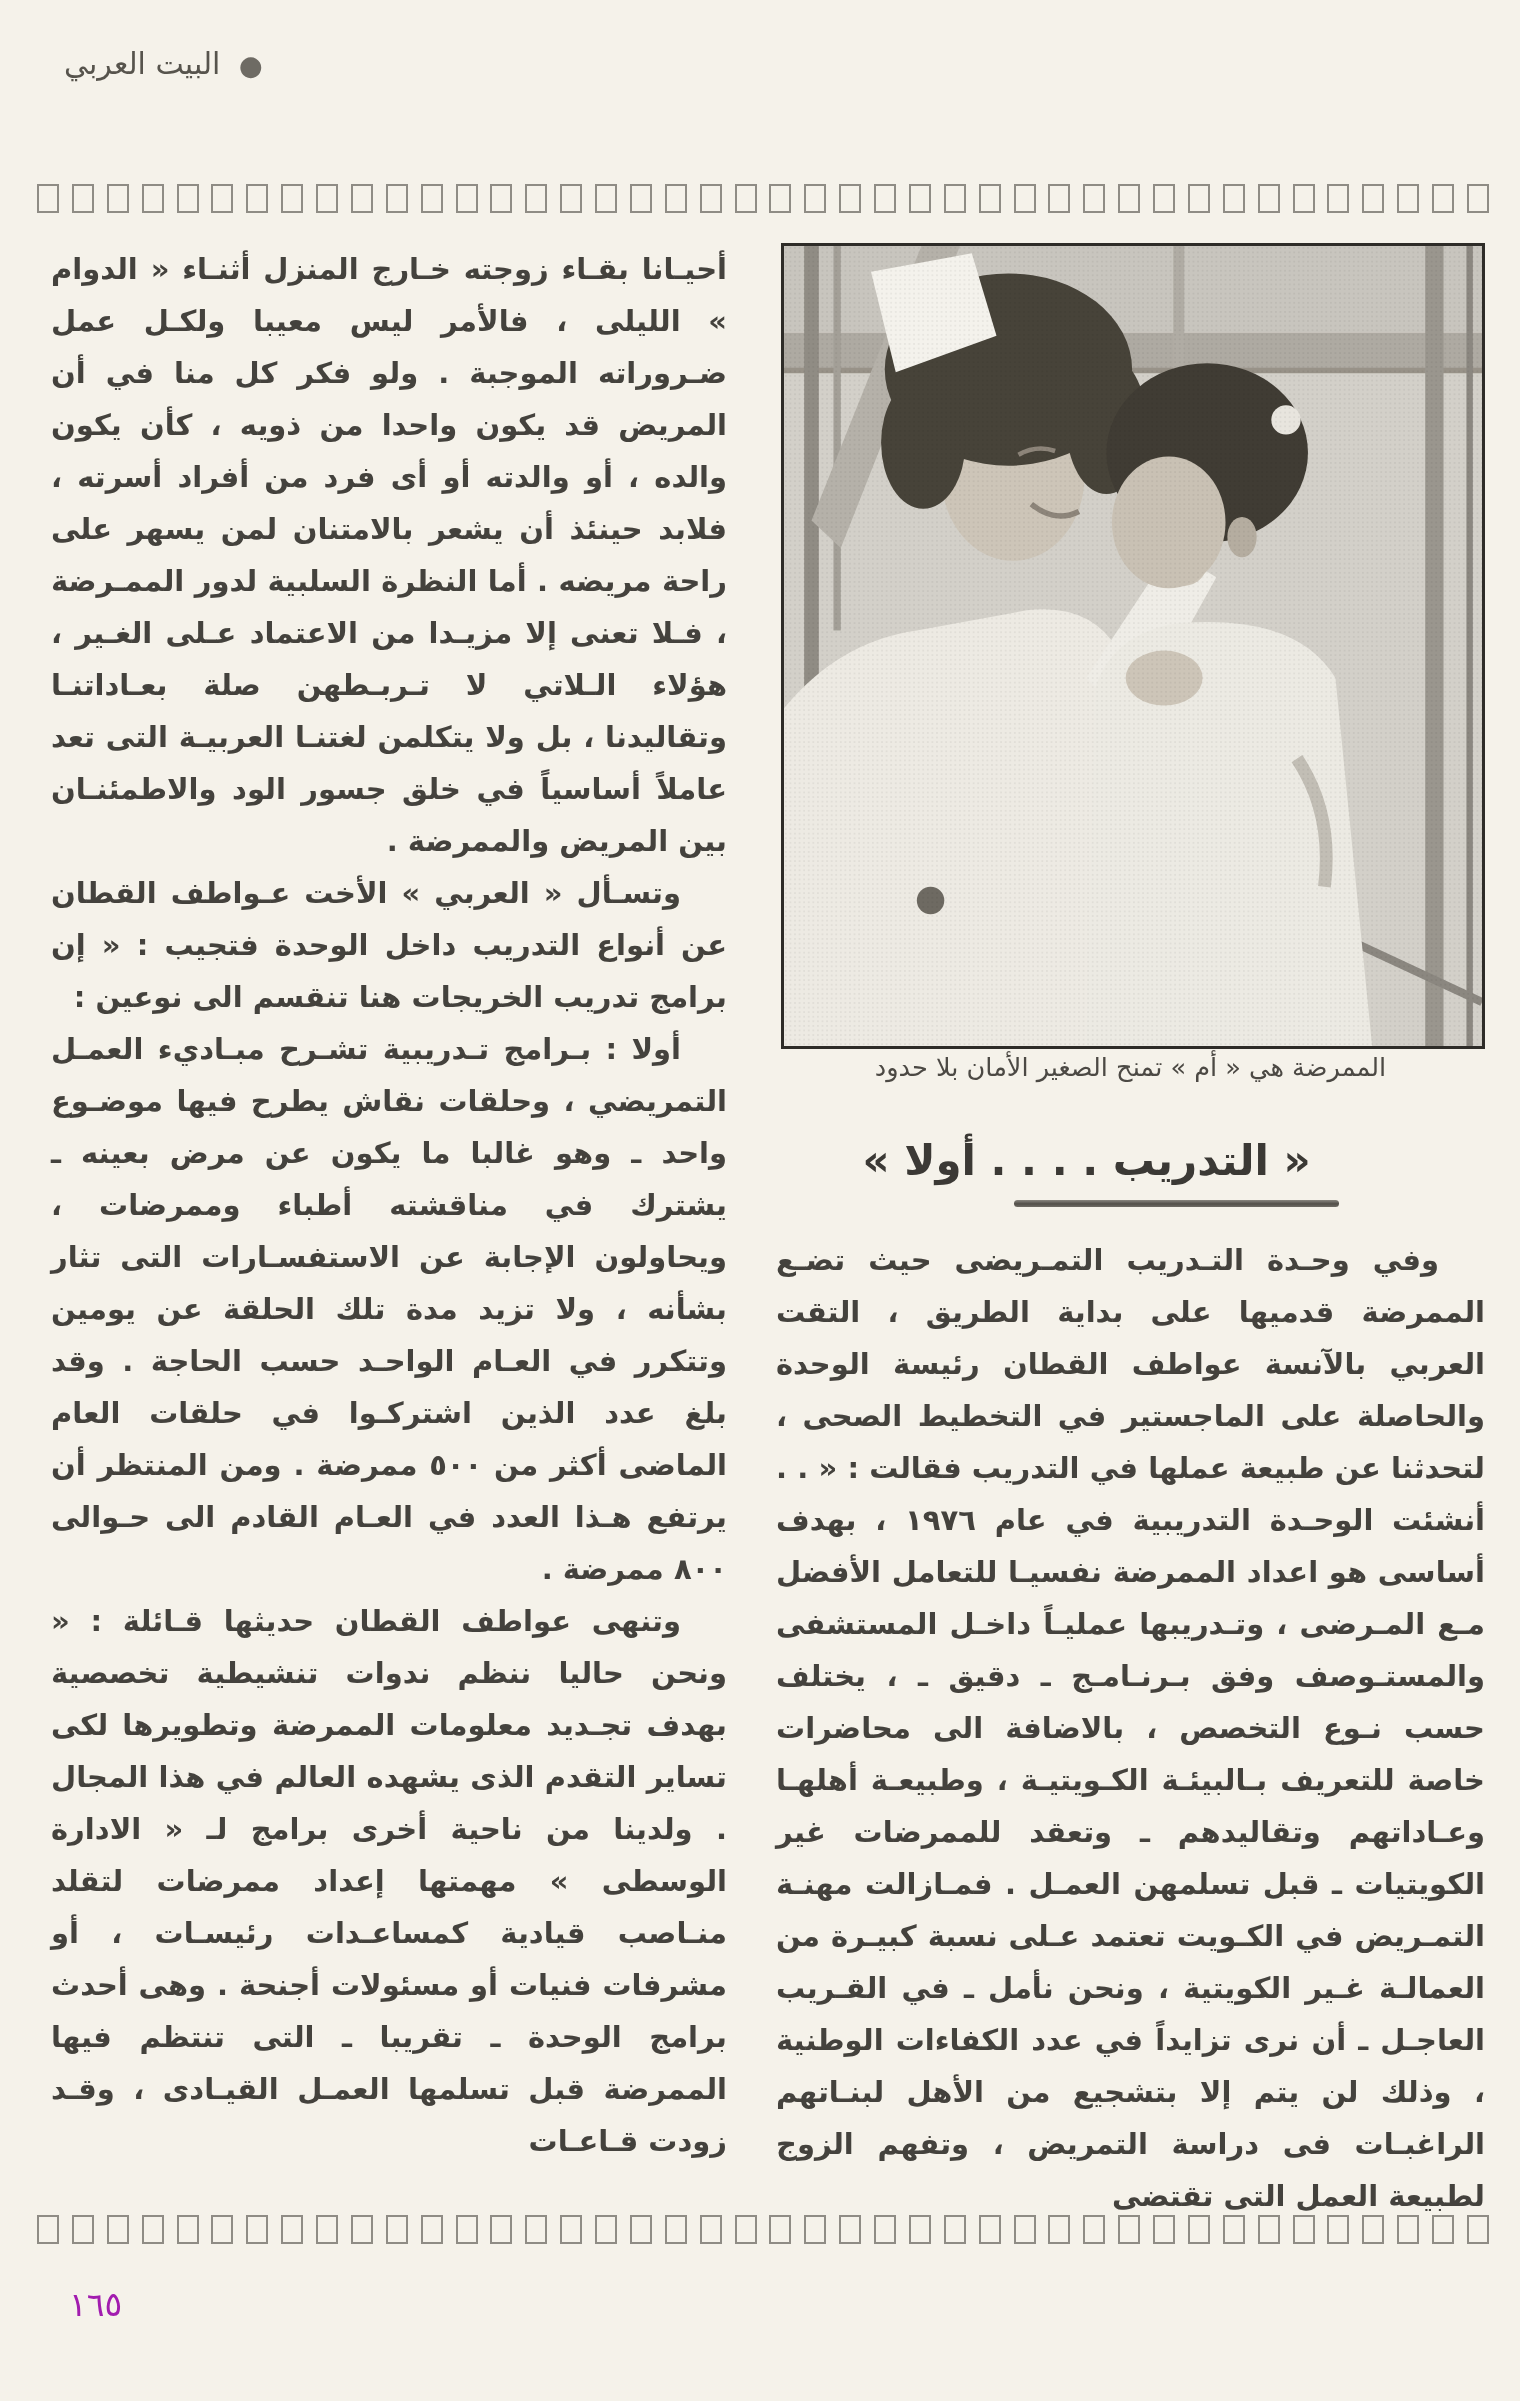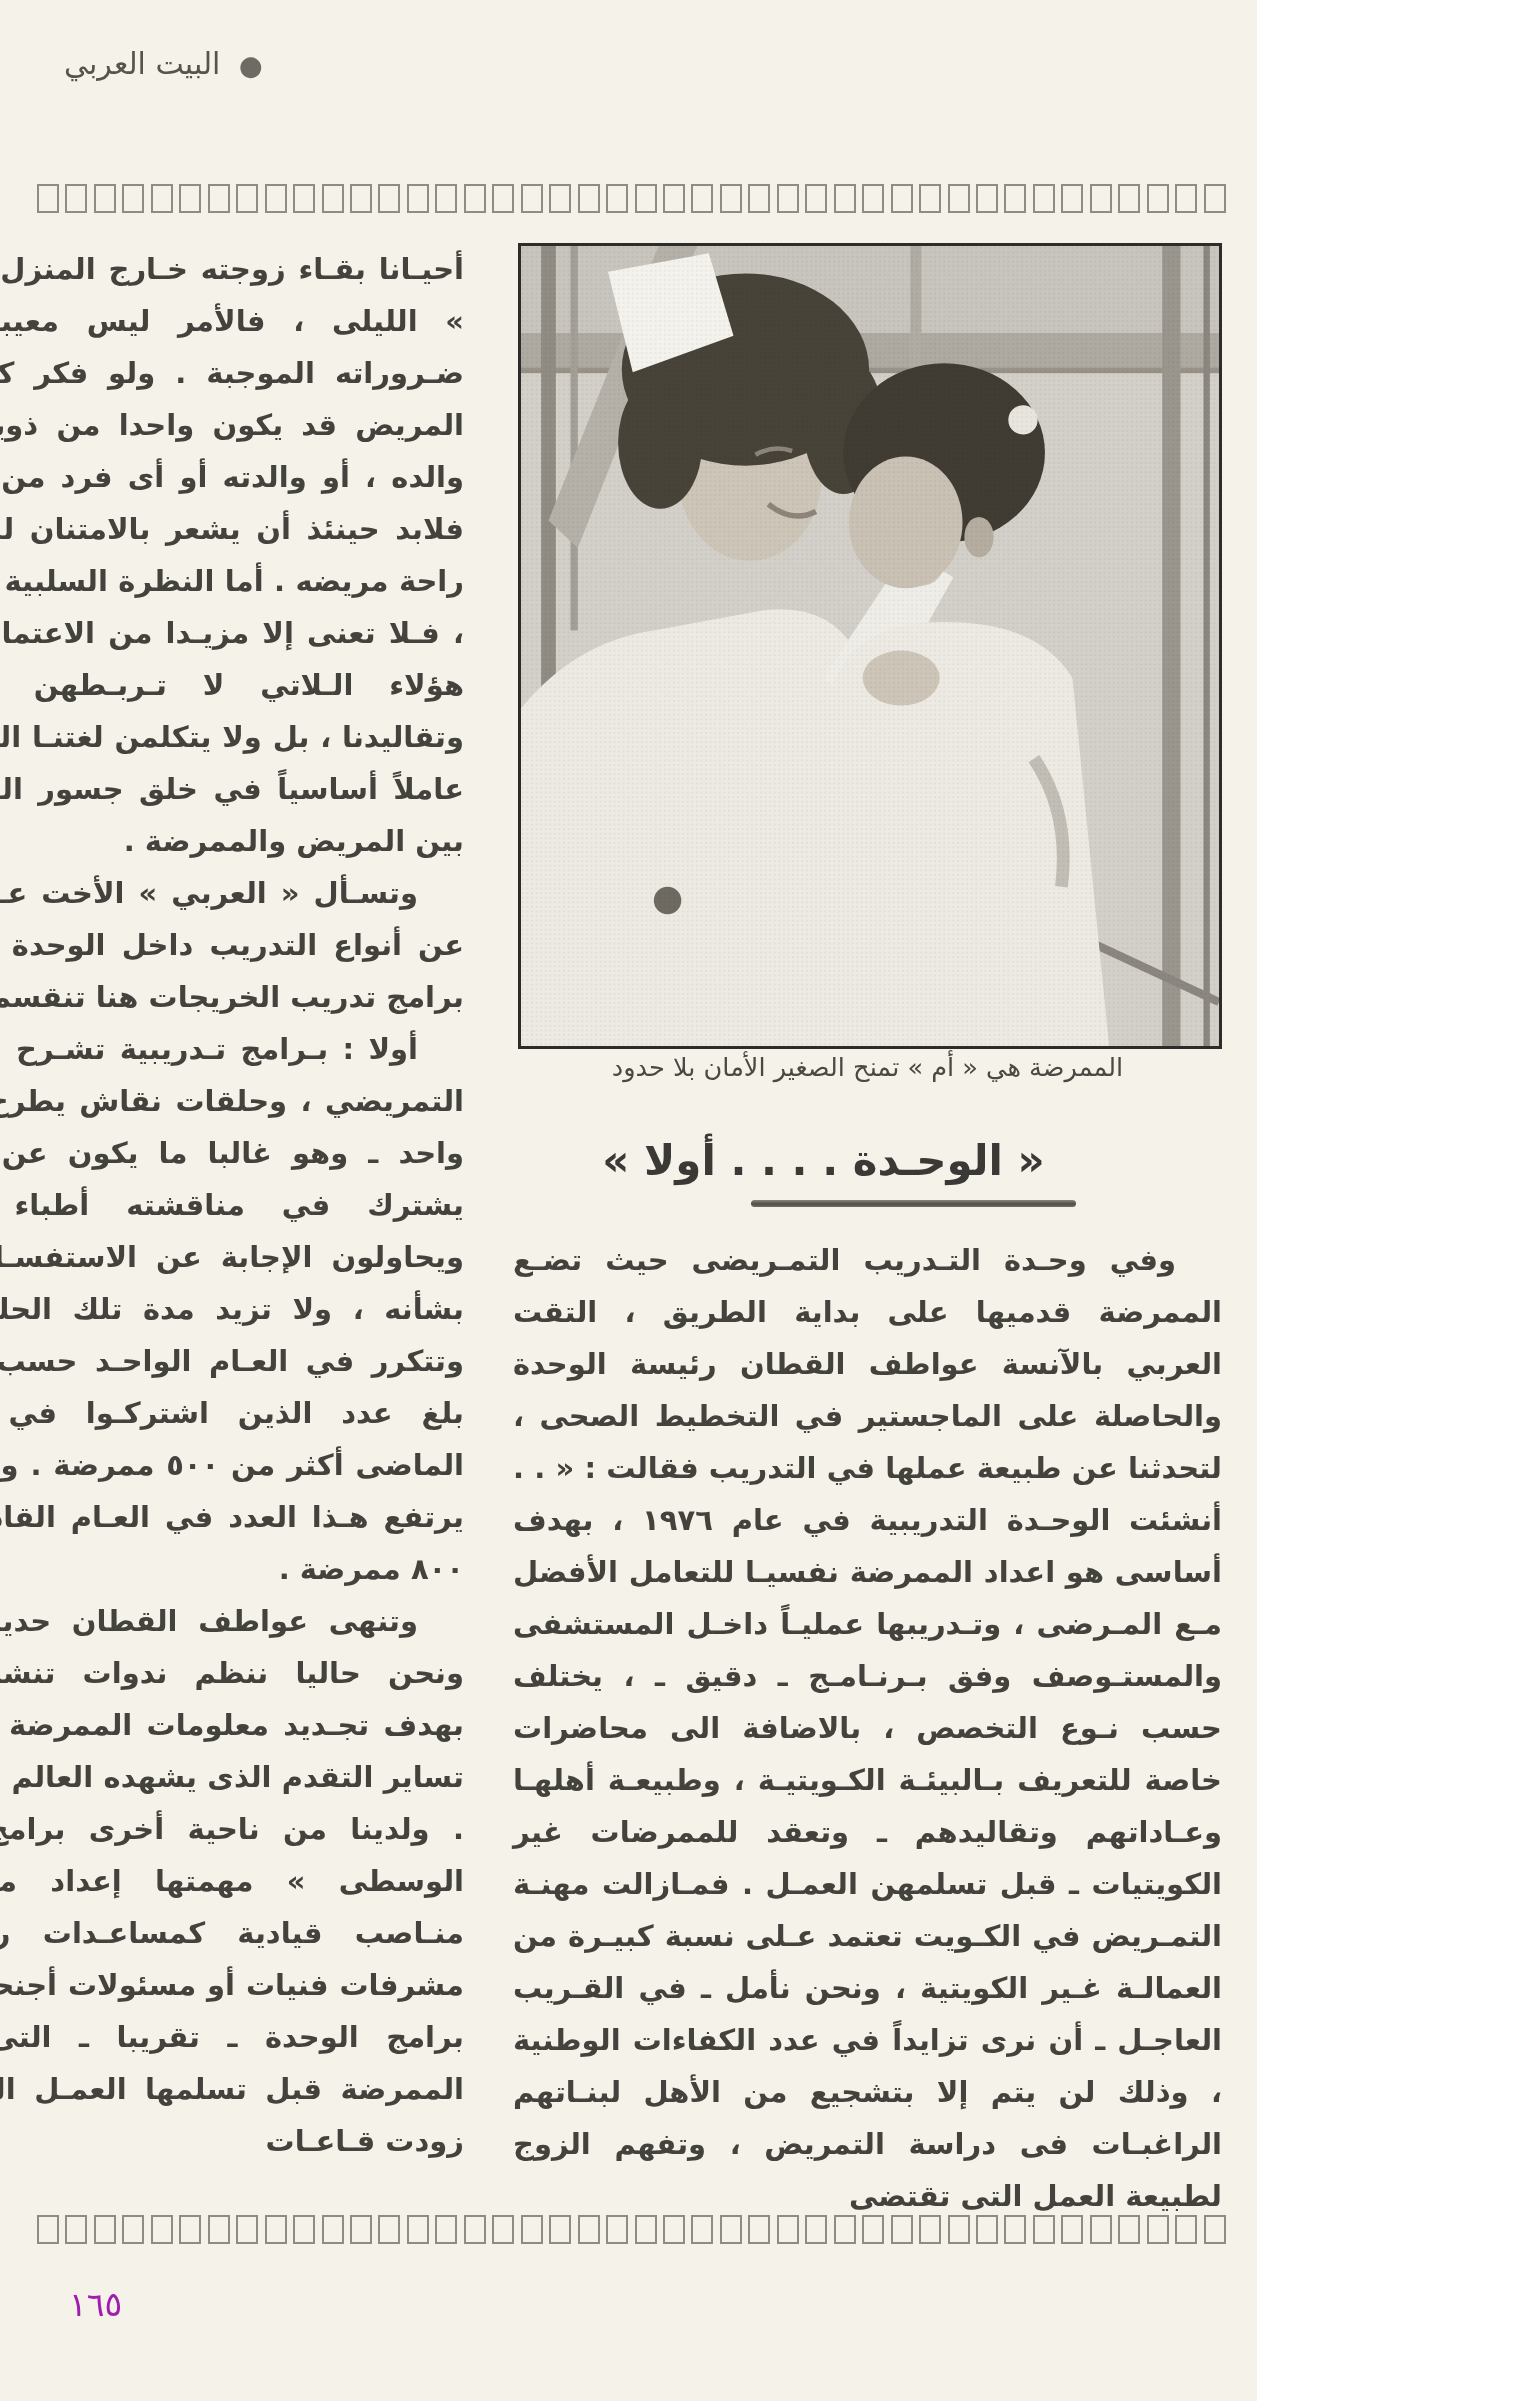--- a/index.html
+++ b/index.html
@@ -1,17 +1,17 @@
 <!DOCTYPE html>
 <html lang="ar" style="font-size:14.6px"><head>
 <meta charset="utf-8">
 <style>
   html,body{margin:0;padding:0;}
   body{width:1520px;height:2401px;font-family:"DejaVu Sans",sans-serif;}
-  .page{position:absolute;inset:0;width:1257px;height:2401px;background:#f5f2ea;overflow:hidden;}
+  .page{position:absolute;inset:0;width:1520px;height:2401px;background:#f5f2ea;overflow:hidden;}
 
   
   .masthead{position:absolute;top:46px;left:64px;direction:rtl;font-size:30px;color:#57544d;letter-spacing:0.9px;white-space:nowrap;}
   .masthead .bullet{color:#6e6b64;font-size:27.4px;vertical-align:middle;margin-left:9.1px;}
 
   
   .sq-row{position:absolute;left:37px;right:31px;display:flex;justify-content:space-between;}
   .sq-row.top{top:184px;}
   .sq-row.bottom{top:2215px;}
   .sq{width:22px;height:29px;border:2.7px solid #8f8c85;box-sizing:border-box;background:transparent;}
@@ -138,21 +138,21 @@
           <ellipse cx="420" cy="302" rx="62" ry="72" fill="#c9c1b4"></ellipse>
           <ellipse cx="500" cy="318" rx="16" ry="22" fill="#b5ada0"></ellipse>
           <ellipse cx="415" cy="472" rx="42" ry="30" fill="#cdc5b8"></ellipse>
           <path d="M560,560 Q600,620 590,700" stroke="#c2beb5" stroke-width="14" fill="none"></path>
           <rect width="762" height="874" fill="url(#ht)"></rect>
         </svg>
       </div>
       <div class="caption">الممرضة هي « أم » تمنح الصغير الأمان بلا حدود</div>
 
       <div class="headline">
-        <h2>« الوحـدة . . . . أولا »</h2>
+        <h2>« التدريب . . . . أولا »</h2>
         <div class="rule"></div>
       </div>
 
       <div class="body-text">
         <p class="indent">وفي وحـدة التـدريب التمـريضى حيث تضـع الممرضة قدميها على بداية الطريق ، التقت العربي بالآنسة عواطف القطان رئيسة الوحدة والحاصلة على الماجستير في التخطيط الصحى ، لتحدثنا عن طبيعة عملها في التدريب فقالت : « . . أنشئت الوحـدة التدريبية في عام ١٩٧٦ ، بهدف أساسى هو اعداد الممرضة نفسيـا للتعامل الأفضل مـع المـرضى ، وتـدريبها عمليـاً داخـل المستشفى والمستـوصف وفق بـرنـامـج ـ دقيق ـ ، يختلف حسب نـوع التخصص ، بالاضافة الى محاضرات خاصة للتعريف بـالبيئـة الكـويتيـة ، وطبيعـة أهلهـا وعـاداتهم وتقاليدهم ـ وتعقد للممرضات غير الكويتيات ـ قبل تسلمهن العمـل . فمـازالت مهنـة التمـريض في الكـويت تعتمد عـلى نسبة كبيـرة من العمالـة غـير الكويتية ، ونحن نأمل ـ في القـريب العاجـل ـ أن نرى تزايداً في عدد الكفاءات الوطنية ، وذلك لن يتم إلا بتشجيع من الأهل لبنـاتهم الراغبـات فى دراسة التمريض ، وتفهم الزوج لطبيعة العمل التى تقتضى</p>
       </div>
     </div>
 
     <div class="col col-left">
       <p>أحيـانا بقـاء زوجته خـارج المنزل أثنـاء « الدوام » الليلى ، فالأمر ليس معيبا ولكـل عمل ضـروراته الموجبة . ولو فكر كل منا في أن المريض قد يكون واحدا من ذويه ، كأن يكون والده ، أو والدته أو أى فرد من أفراد أسرته ، فلابد حينئذ أن يشعر بالامتنان لمن يسهر على راحة مريضه . أما النظرة السلبية لدور الممـرضة ، فـلا تعنى إلا مزيـدا من الاعتماد عـلى الغـير ، هؤلاء الـلاتي لا تـربـطهن صلة بعـاداتنـا وتقاليدنا ، بل ولا يتكلمن لغتنـا العربيـة التى تعد عاملاً أساسياً في خلق جسور الود والاطمئنـان بين المريض والممرضة .</p>

